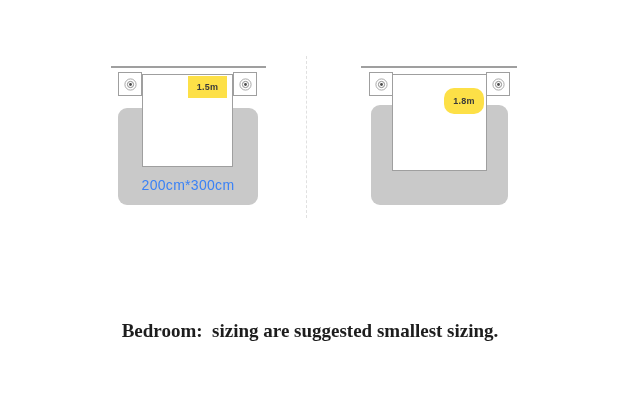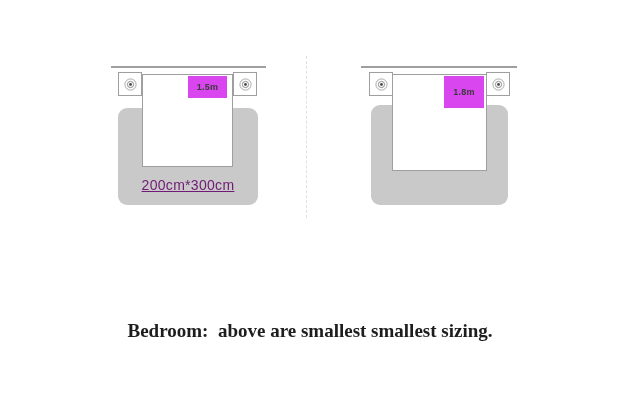--- a/index.html
+++ b/index.html
@@ -20,43 +20,43 @@
   .rug-left  { left:118px; top:108px; width:140px; height:97px; }
   .rug-right { left:371px; top:105px; width:137px; height:100px; }
 
   
   .bed { position:absolute; background:#ffffff; border:1.5px solid #9f9f9f; z-index:2; }
   .bed-left  { left:142px; top:74px; width:91px; height:93px; }
   .bed-right { left:392px; top:74px; width:95px; height:97px; }
 
   
   .pillow {
-    position:absolute; background:#d946ef; z-index:3;
+    position:absolute; background:#fde047; z-index:3;
     display:flex; align-items:center; justify-content:center;
     font-size:9px; font-weight:600; color:#3a3a3a; letter-spacing:.2px;
   }
   .pillow-left  { left:188px; top:76px; width:39px; height:22px; }
-  .pillow-right { left:444px; top:76px; width:40px; height:32px; }
+  .pillow-right { left:444px; top:88px; width:40px; height:26px;border-radius:10px; }
 
   
   .nightstand {
     position:absolute; width:24px; height:24px; z-index:3;
     background:#ffffff; border:1.5px solid #9f9f9f;
     display:flex; align-items:center; justify-content:center;
   }
   .ns-l1 { left:118px; top:72px; }
   .ns-l2 { left:233px; top:72px; }
   .ns-r1 { left:369px; top:72px; }
   .ns-r2 { left:486px; top:72px; }
   .lamp-svg { display:block; }
 
   
   .rug-label {
     position:absolute; z-index:4;
-    font-size:14px; color:#701a75; letter-spacing:.3px;text-decoration:underline;
+    font-size:14px; color:#3b82f6; letter-spacing:.3px;
   }
   .rug-label-left  { left:118px; top:177px; width:140px; text-align:center; }
   .rug-label-right { left:412px; top:176px; }
 
   
   .divider {
     position:absolute; left:306px; top:56px; height:162px; width:0;
     border-left:1px dashed #e0e0e0; z-index:0;
   }
 
@@ -120,17 +120,17 @@
   <div class="nightstand ns-r2">
     <svg class="lamp-svg" width="15" height="15" viewBox="0 0 15 15">
       <circle cx="7.5" cy="7.5" r="5.6" fill="#ffffff" stroke="#a9a9a9" stroke-width="1"></circle>
       <circle cx="7.5" cy="7.5" r="3.1" fill="none" stroke="#8d8d8d" stroke-width="1"></circle>
       <circle cx="7.5" cy="7.5" r="1.4" fill="#4a4a4a"></circle>
     </svg>
   </div>
 
 
   <div class="caption">
-    <div>Bedroom:  above are smallest smallest sizing.</div>
+    <div>Bedroom:  sizing are suggested smallest sizing.</div>
     
   </div>
 
 </div>
 
 </body></html>

